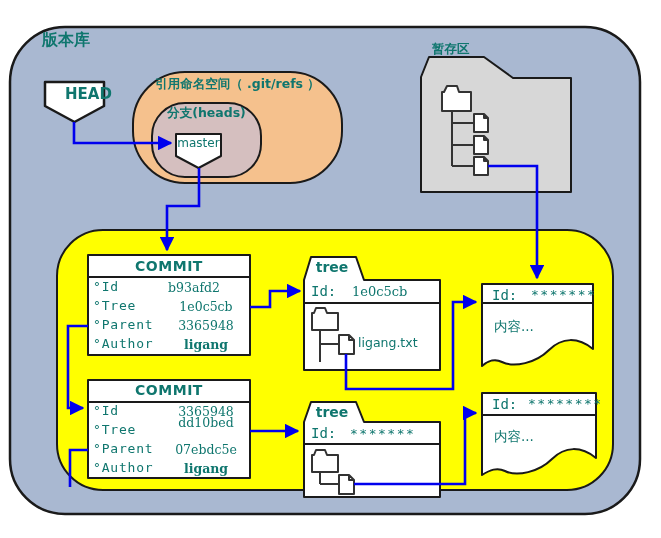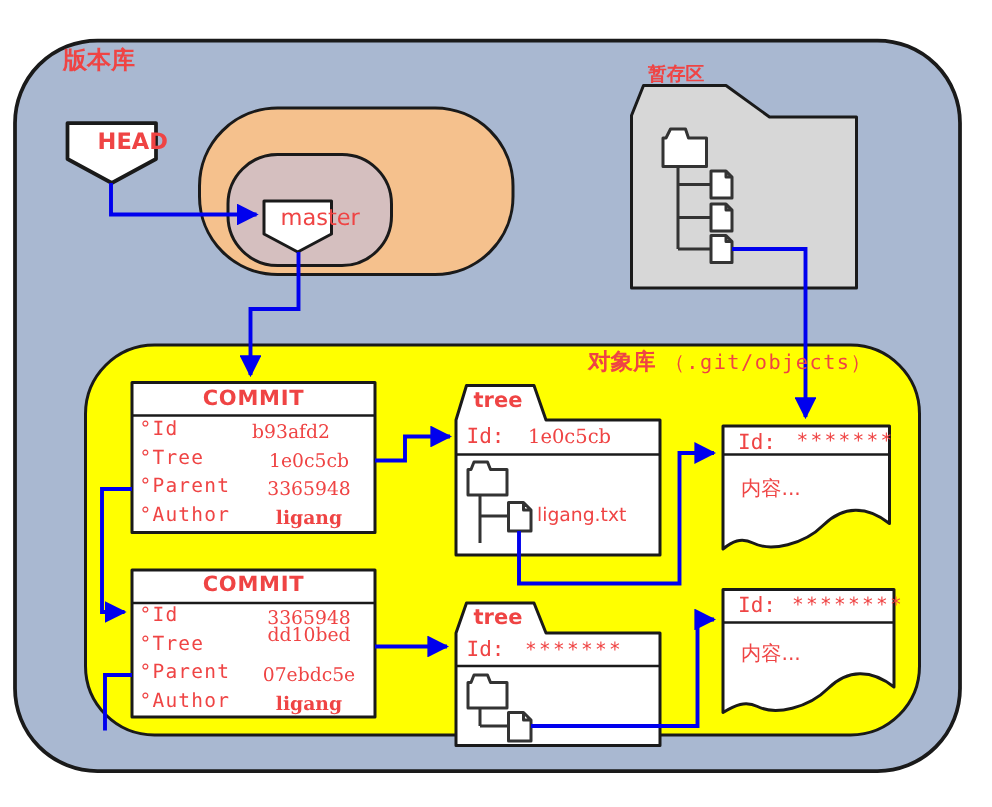--- a/index.html
+++ b/index.html
@@ -1,18 +1,18 @@
 <!DOCTYPE html>
 <html style="--page-bg: #ffffff; --repository-bg: #a9b8d1; --refs-bg: #f5c18d; --branches-bg: #d5bfbf; --staging-bg: #d7d7d7; --objects-bg: #ffff00; --node-bg: #ffffff; --border: #1a1a1a; --arrow: #0000ee;"><head>
 <meta charset="utf-8">
 <style>
   html,body{margin:0;padding:0;background:#fff;}
   #stage{
     position:relative;width:661px;height:538px;background:var(--page-bg,#fff);
-    font-family:"DejaVu Sans","Liberation Sans",sans-serif;overflow:hidden;color:#ef4444;
+    font-family:"DejaVu Sans","Liberation Sans",sans-serif;overflow:hidden;color:#0f766e;
   }
   #shapes{position:absolute;left:0;top:0;}
   .lbl{position:absolute;white-space:nowrap;line-height:1.15;}
   .center{text-align:center;}
   .bold{font-weight:bold;}
   .mono{font-family:"DejaVu Sans Mono","Liberation Mono",monospace;}
   .serif{font-family:"DejaVu Serif","Liberation Serif",serif;}
   
   .outline{stroke:var(--border,#1a1a1a);stroke-width:2;stroke-linejoin:round;}
   .thick{stroke-width:2.5;}
@@ -21,21 +21,21 @@
   .f-branch{fill:var(--branches-bg,#d5bfbf);}
   .f-stage{fill:var(--staging-bg,#d7d7d7);}
   .f-obj{fill:var(--objects-bg,#ffff00);}
   .f-node{fill:var(--node-bg,#ffffff);}
   .divider{stroke:var(--border,#1a1a1a);stroke-width:1.8;}
   .icon{stroke:#333;stroke-width:2;fill:var(--node-bg,#fff);stroke-linejoin:round;}
   .twig{stroke:#333;stroke-width:2;fill:none;}
   .arrow{stroke:var(--arrow,#0000ee);fill:none;stroke-width:2.6;}
   
   .t16{font-size:16px;} .t15{font-size:15px;} .t14{font-size:14px;}
-  .t135{font-size:13.5px;} .t13{font-size:13px;} .t125{font-size:12.5px;} .t12{font-size:15px;margin-left:11px;}
+  .t135{font-size:13.5px;} .t13{font-size:13px;} .t125{font-size:12.5px;} .t12{font-size:12px;}
   .ls1{letter-spacing:1px;} .ls15{letter-spacing:1.5px;} .ls08{letter-spacing:.8px;text-align:center;}
   .objrow{display:flex;align-items:baseline;gap:6px;}
 </style>
 </head>
 <body>
 
 <div id="stage">
 
   <svg id="shapes" width="661" height="538" viewBox="0 0 661 538">
     <defs>
@@ -96,30 +96,28 @@
     <polyline points="88,450 70,450 70,487" class="arrow"></polyline>
     <polyline points="488,166 537,166 537,278" marker-end="url(#ah)" class="arrow"></polyline>
     <polyline points="346,354 346,389 453,389 453,302 476,302" marker-end="url(#ah)" class="arrow"></polyline>
     <polyline points="354,484 465,484 465,413 476,413" marker-end="url(#ah)" class="arrow"></polyline>
   </svg>
 
   <div class="lbl bold t16" style="left:42px;top:31px;">版本库</div>
 
   <div class="lbl bold t15 center" style="left:45px;top:86px;width:59px;margin-left:14px;">HEAD</div>
 
+  <div class="lbl bold t125 center" style="left:135px;top:77px;width:205px;">引用命名空间（ .git/refs ）</div>
 
+  <div class="lbl bold t125 center" style="left:152px;top:106px;width:109px;">分支(heads)</div>
 
   <div class="lbl t12 center" style="left:176px;top:137px;width:45px;">master</div>
 
   <div class="lbl bold t125" style="left:432px;top:42px;">暂存区</div>
 
-  <div class="lbl objrow" style="left:392px;top:233px;">
-    <span class="bold t15">对象库</span>
-    <span class="mono t135 ls1">（.git/objects）</span>
-  </div>
 
   <div class="lbl bold t14 center" style="left:88px;top:258px;width:162px;letter-spacing:.5px;">COMMIT</div>
   <div class="lbl mono t13 ls08" style="left:93px;top:280px;">°Id</div>
   <div class="lbl serif t125 center" style="left:154px;top:281px;width:80px;">b93afd2</div>
   <div class="lbl mono t13 ls08" style="left:93px;top:299px;">°Tree</div>
   <div class="lbl serif t125 center" style="left:166px;top:300px;width:80px;">1e0c5cb</div>
   <div class="lbl mono t13 ls08" style="left:93px;top:318px;">°Parent</div>
   <div class="lbl serif t125 center" style="left:166px;top:319px;width:80px;">3365948</div>
   <div class="lbl mono t13 ls08" style="left:93px;top:337px;">°Author</div>
   <div class="lbl serif t125 bold center" style="left:166px;top:338px;width:80px;">ligang</div>

